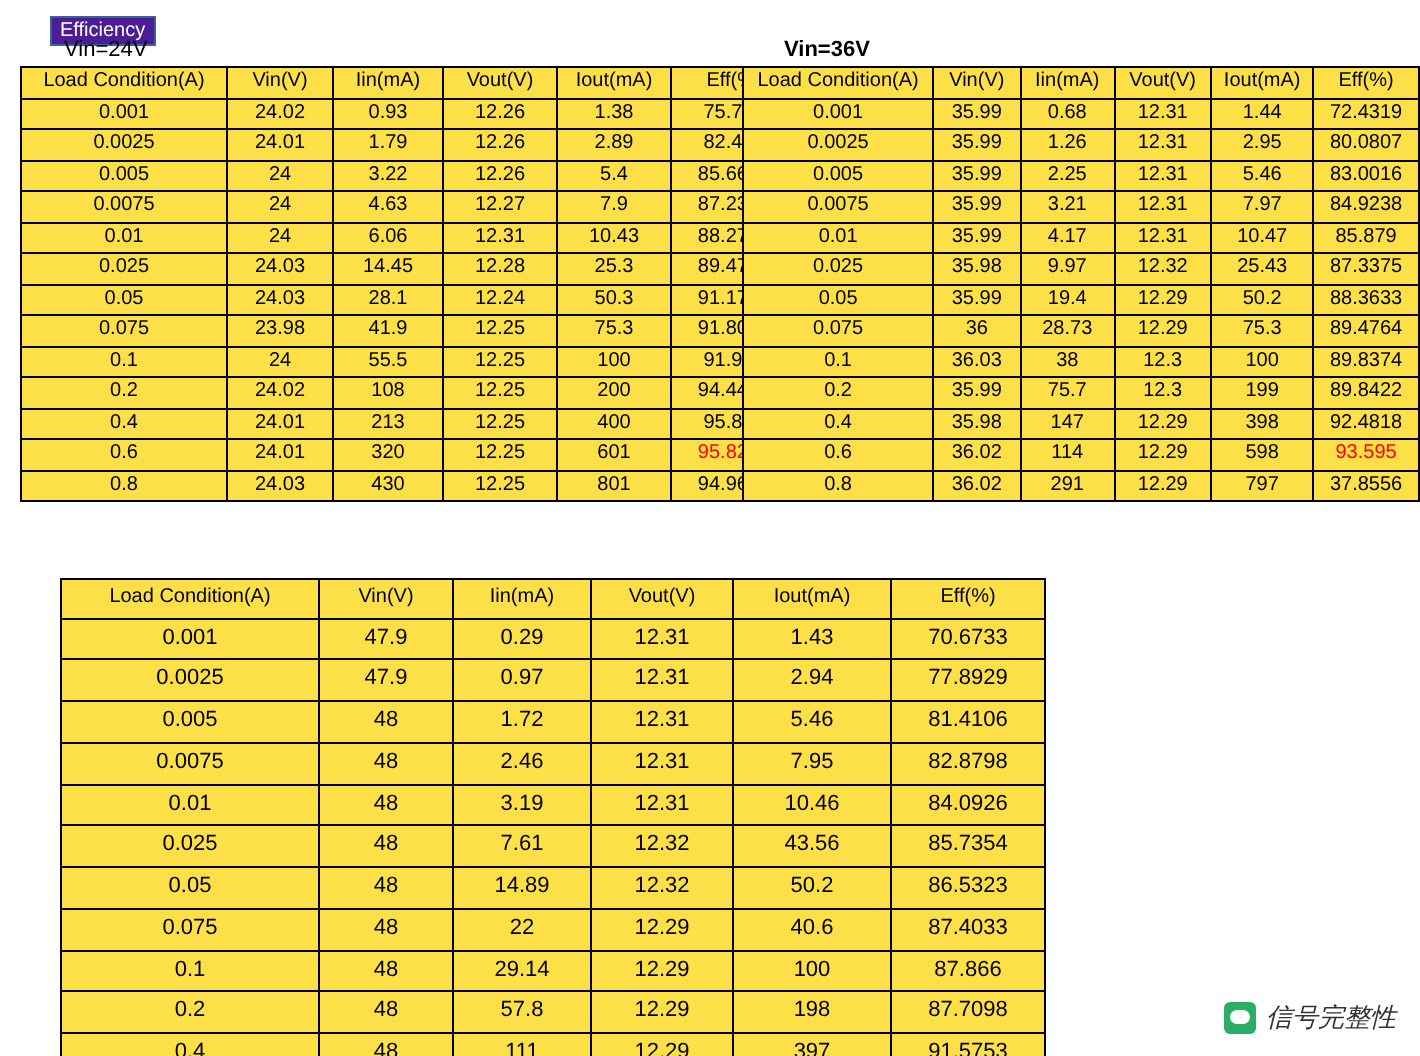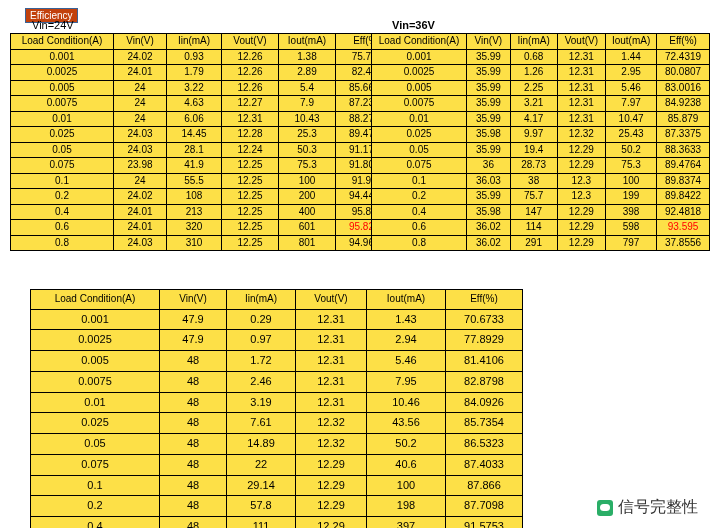--- a/index.html
+++ b/index.html
@@ -5,21 +5,21 @@
   html,body{margin:0;padding:0;}
   body{
     width:710px;height:528px;
     background:#ffffff;
     font-family:"Liberation Sans", sans-serif;
     position:relative;
     overflow:hidden;
   }
   .tag{
     position:absolute;
-    background:#c2410c;
+    background:#4c1d95;
     color:#ffffff;
     font-size:10px;
     padding:1px 4px;
     border:1px solid #3a6296;
     white-space:nowrap;
   }
   .vin-label{
     position:absolute;
     font-size:11px;
     color:#000;
@@ -69,22 +69,23 @@
   #t3 th:nth-child(4), #t3 td:nth-child(4){ width:62px; }
   #t3 th:nth-child(5), #t3 td:nth-child(5){ width:70px; }
   #t3 th:nth-child(6), #t3 td:nth-child(6){ width:68px; }
   .watermark{
     position:absolute;
     right:12px;
     bottom:10px;
     display:flex;
     align-items:center;
     gap:5px;
-    font-size:16px;
+    font-size:13px;
     color:#333333;
+    font-style:italic;
   }
   .wm-logo{
     width:16px;height:16px;
     border-radius:3px;
     background:#2aae67;
     position:relative;
   }
   .wm-logo:before{
     content:"";
     position:absolute;
@@ -207,21 +208,21 @@
         <td>0.6</td>
         <td>24.01</td>
         <td>320</td>
         <td>12.25</td>
         <td>601</td>
         <td class="red">95.8227</td>
       </tr>
       <tr>
         <td>0.8</td>
         <td>24.03</td>
-        <td>310</td>
+        <td>430</td>
         <td>12.25</td>
         <td>801</td>
         <td>94.9612</td>
       </tr>
     </tbody>
   </table>
 <table class="grid" id="t2">
     <thead>
       <tr>
         <th>Load Condition(A)</th>

